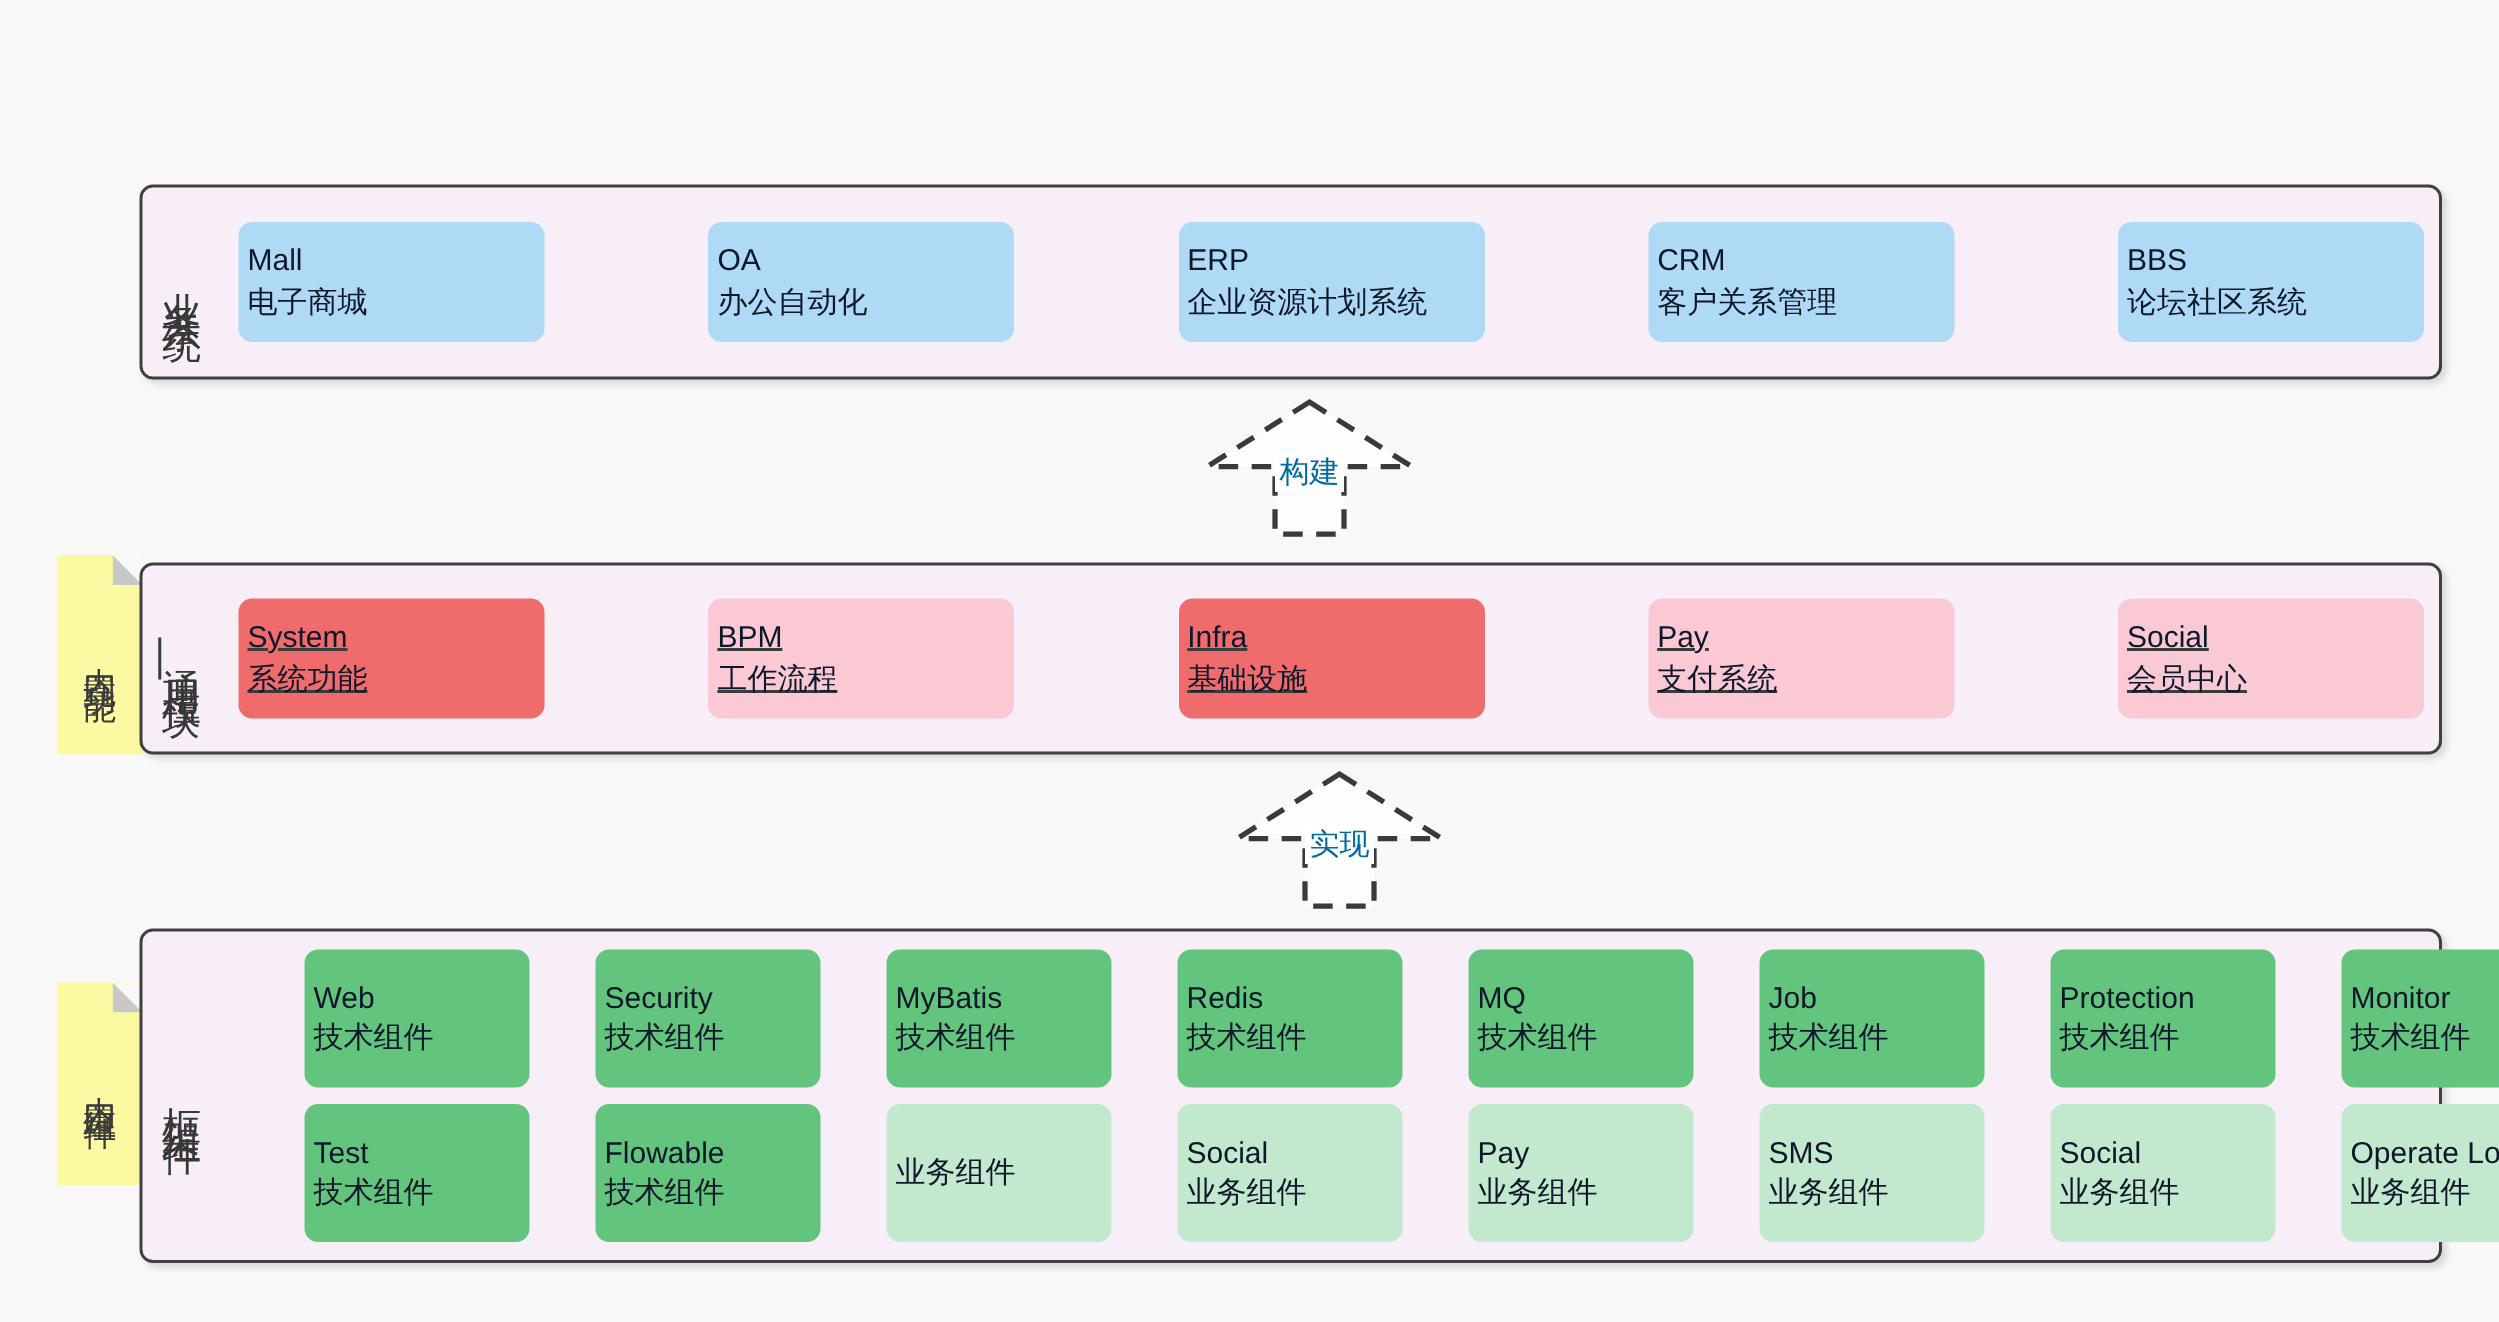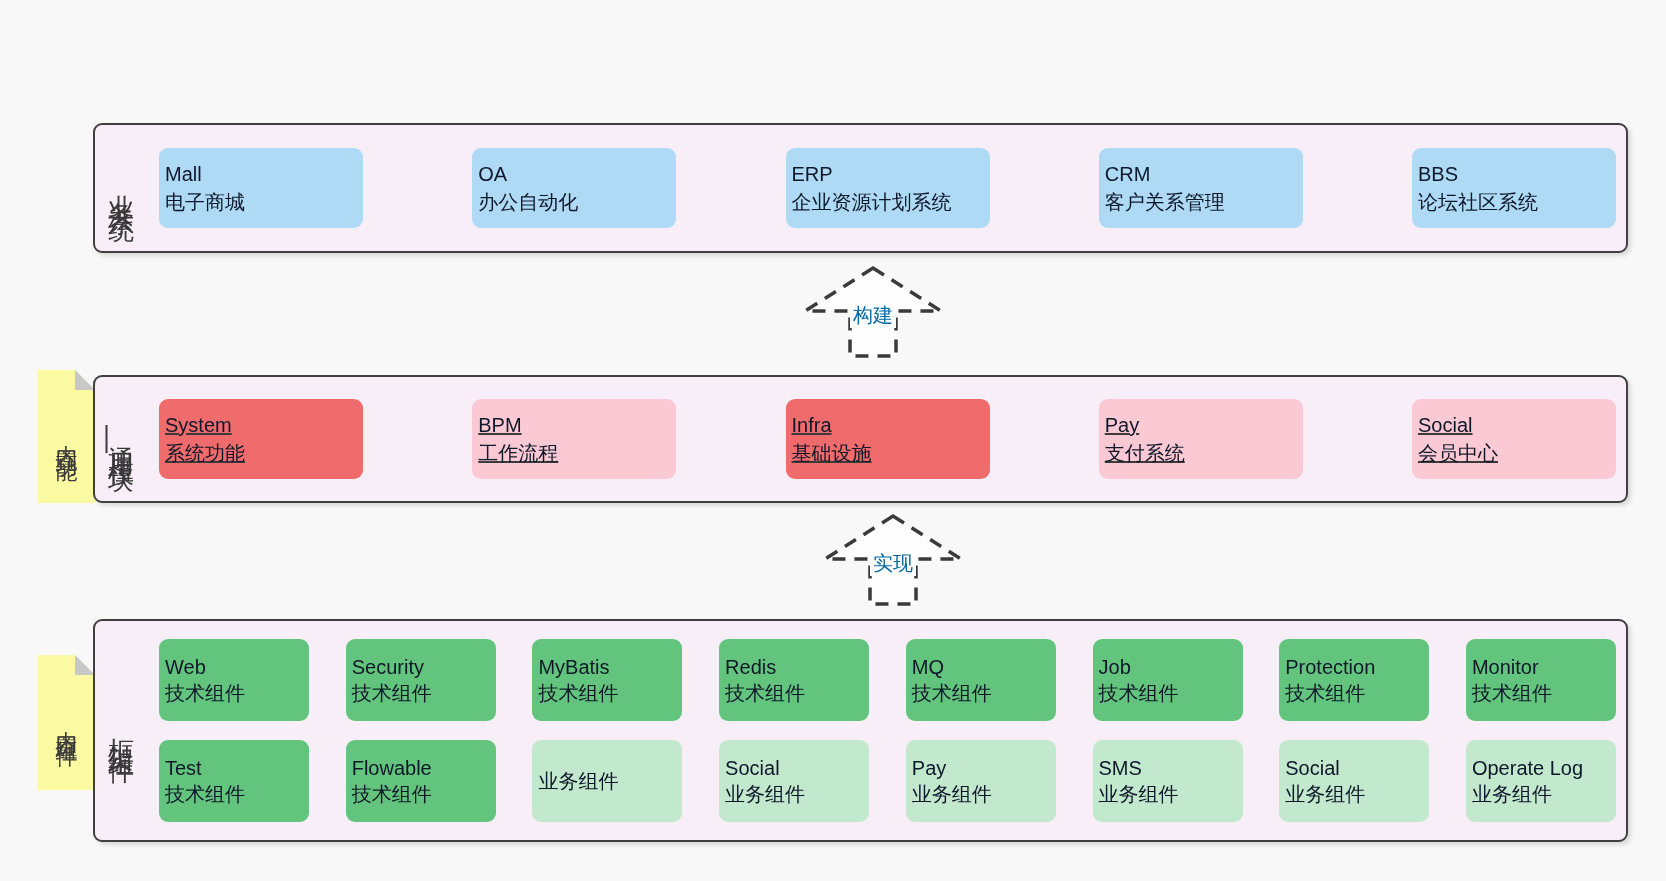--- a/index.html
+++ b/index.html
@@ -71,21 +71,21 @@
     flex-direction: column;
     align-items: flex-start;
     justify-content: center;
     text-align: center;
     font-size: 20px;
     line-height: 28px;
     color: #0f172a;
     padding: 2px 6px;
   }
   .box-wide  { width: 204px; height: 80px; }
-  .box-small { width: 150px; height: 82px; line-height: 26px; }
+  .box-small { width: 150px; height: 92px; line-height: 26px; margin-left: 44px; }
 
   .blue       { background: #aedaf5; }
   .red        { background: #f06b6b; }
   .pink       { background: #fac9d3; }
   .green      { background: #63c57d; }
   .lightgreen { background: #c2e9cd; }
 
   
   .note {
     position: absolute;

